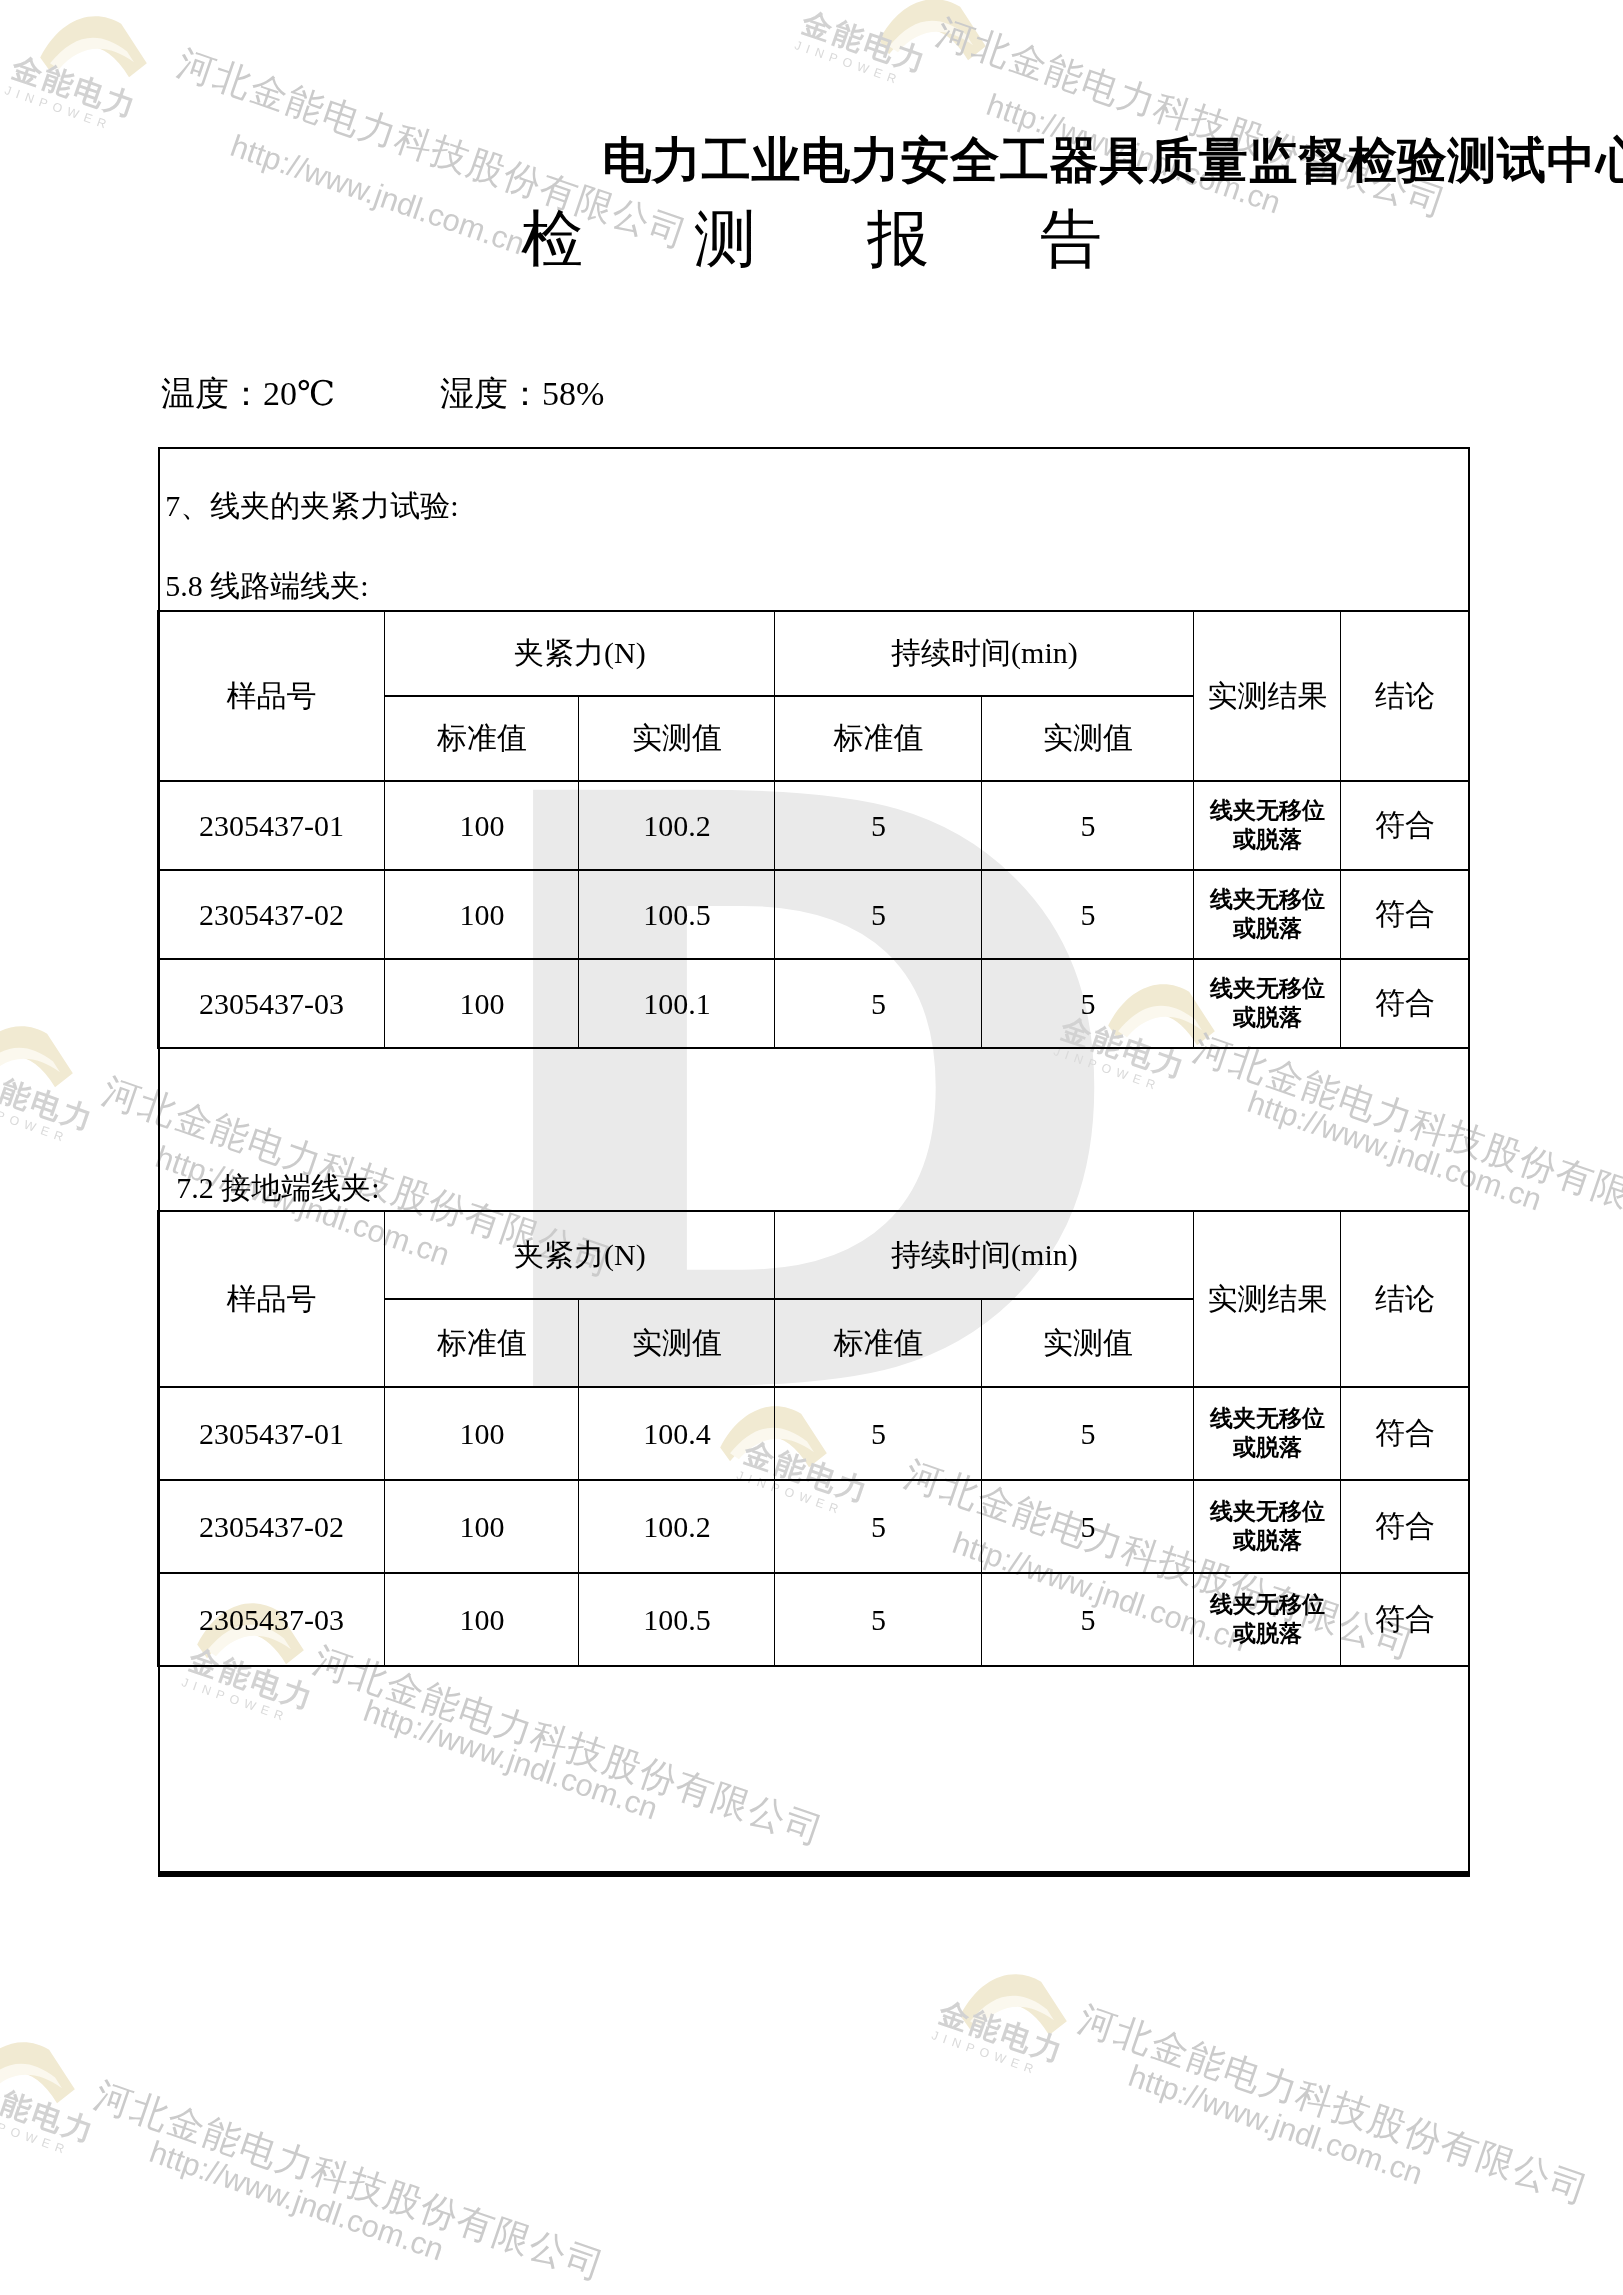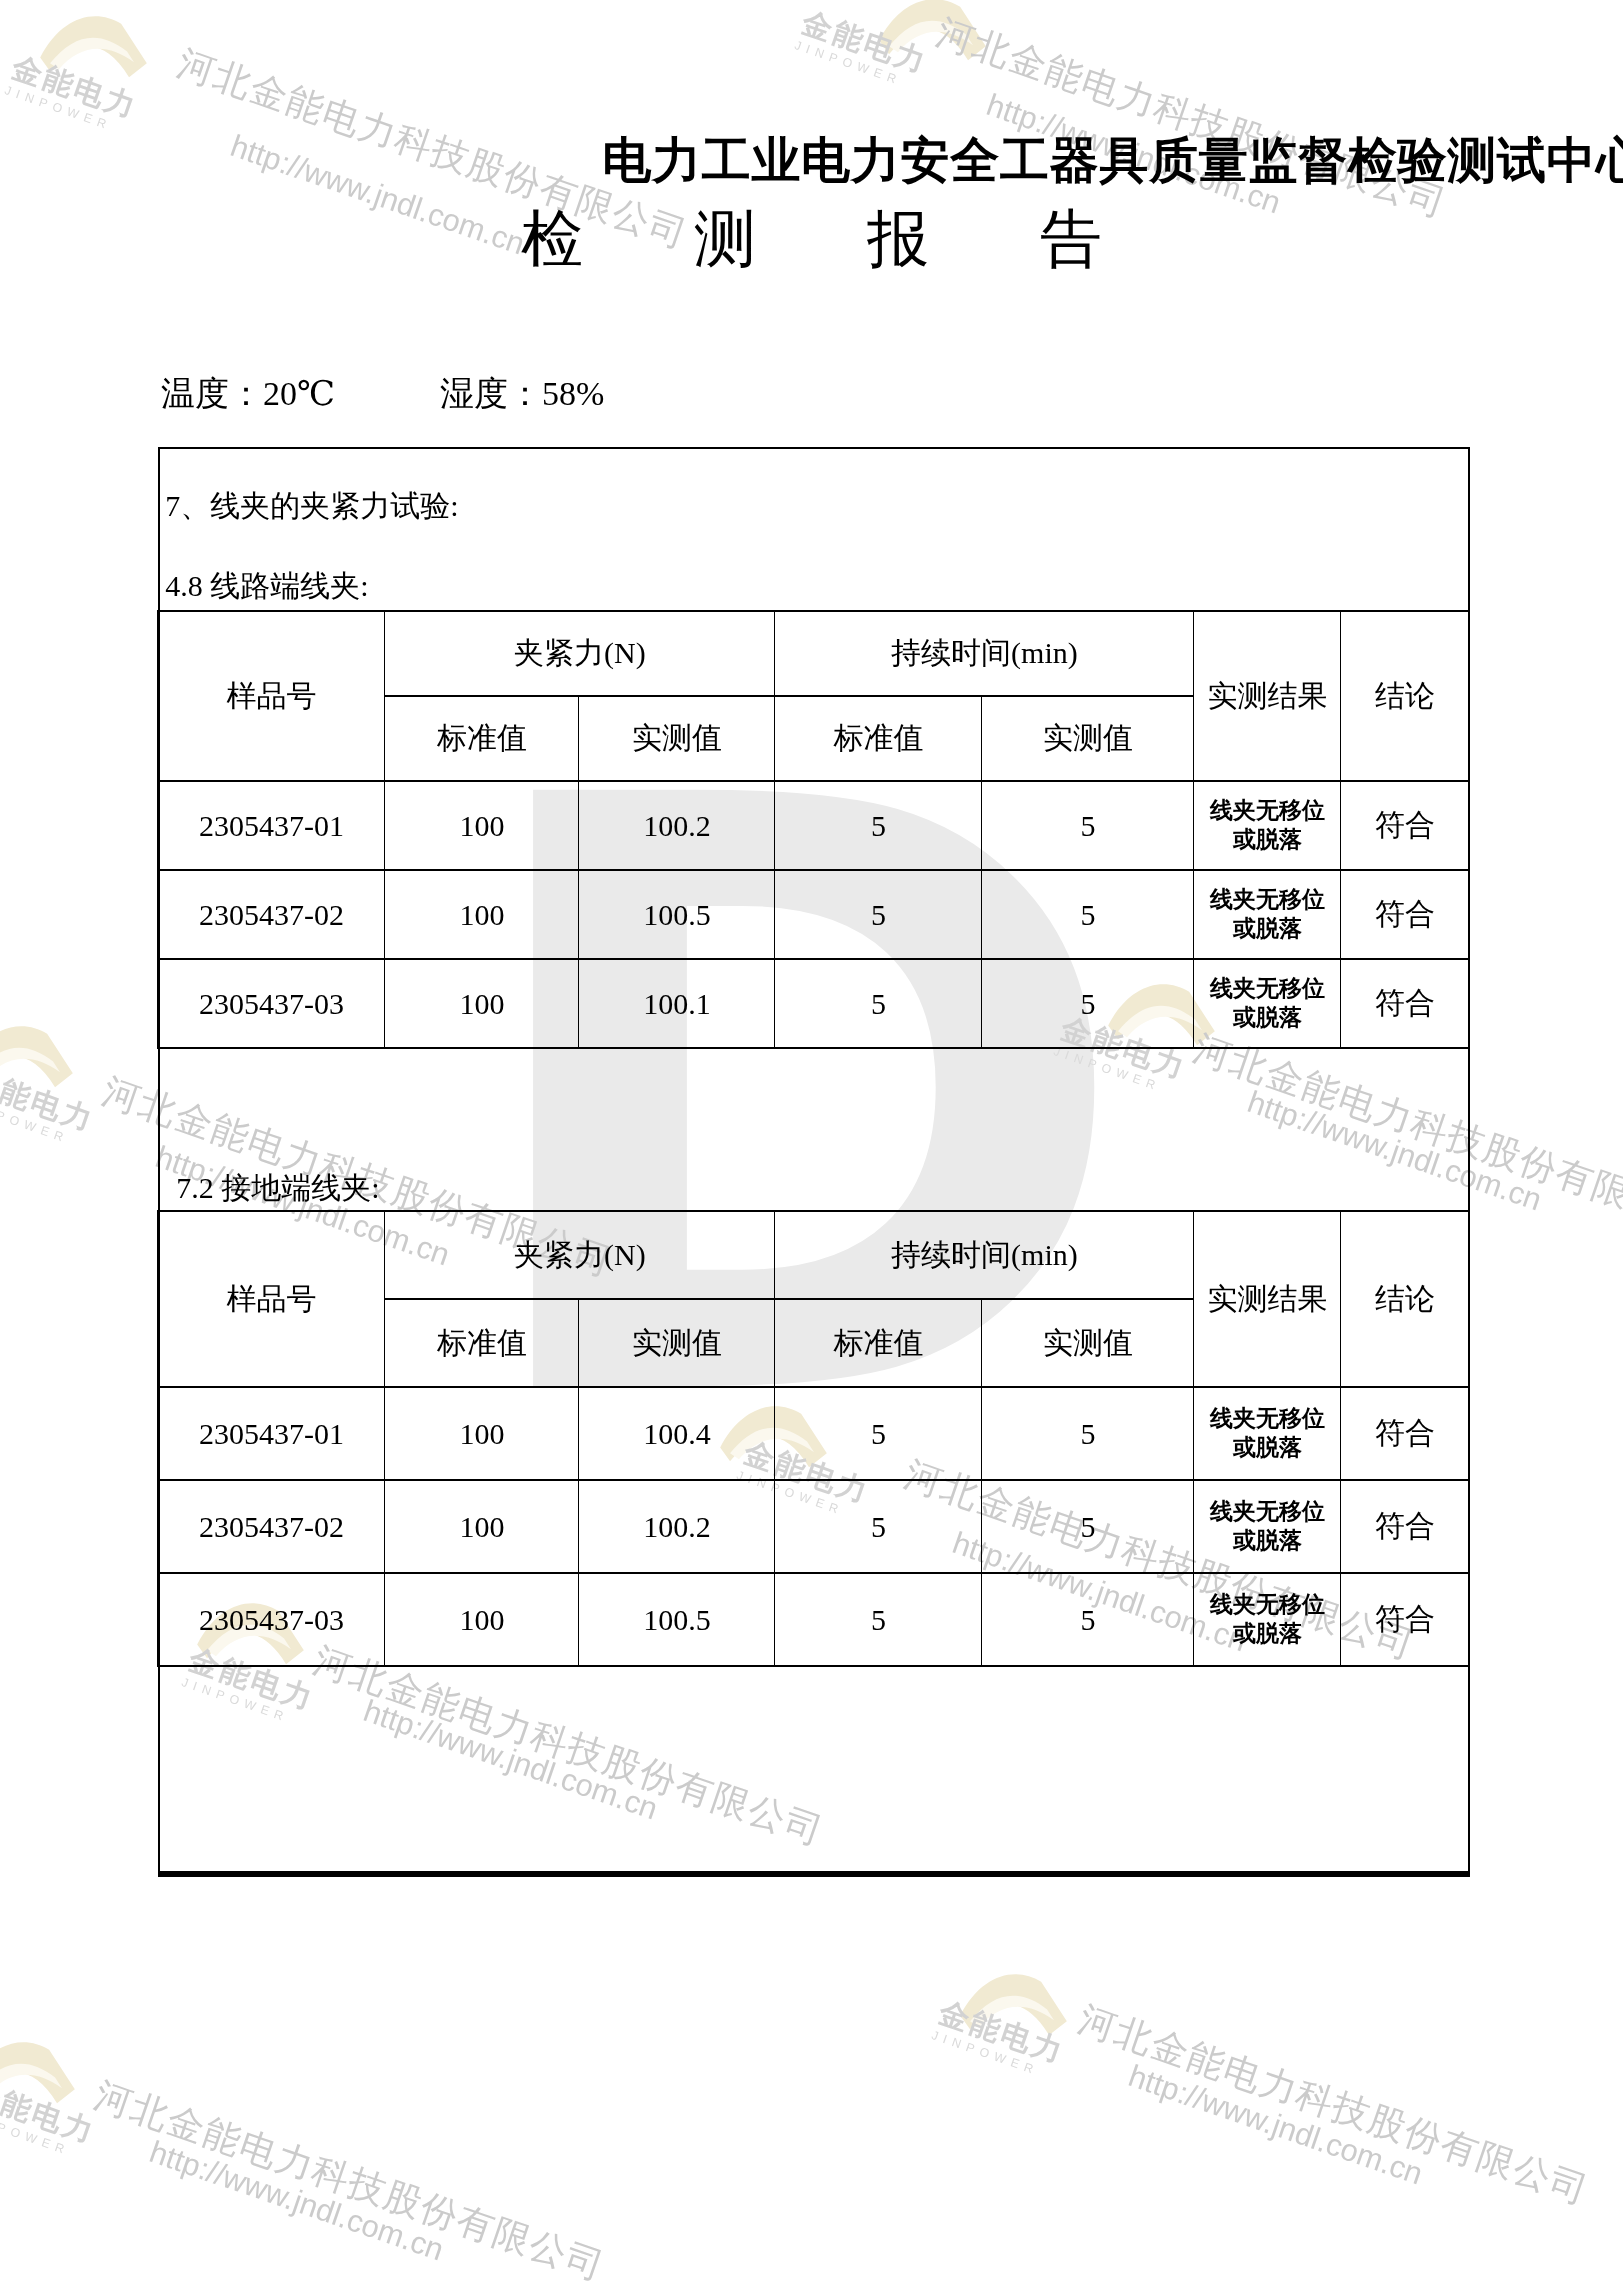--- a/index.html
+++ b/index.html
@@ -219,21 +219,21 @@
       </div>
 
 
     <div class="meta-row2">
       <span><span>温度：</span><span>20℃</span></span>
       <span class="meta-humidity"><span>湿度：</span><span>58%</span></span>
     </div>
 
     <div class="main-box">
       <div class="sec sec7">7、线夹的夹紧力试验:</div>
-      <div class="sec sec71">4.8 线路端线夹:</div>
+      <div class="sec sec71">5.8 线路端线夹:</div>
       <div class="sec sec72">7.2 接地端线夹:</div>
 
       <table class="rpt t1">
         <colgroup>
           <col style="width:227px">
             <col style="width:194px">
             <col style="width:196px">
           <col style="width:207px">
             <col style="width:212px">
             <col style="width:147px">

